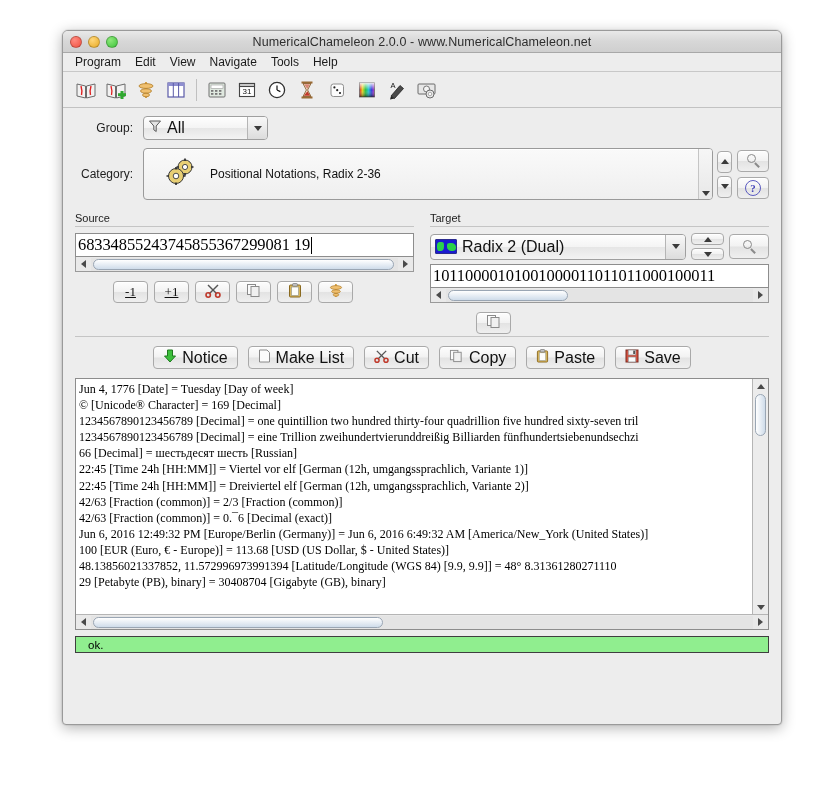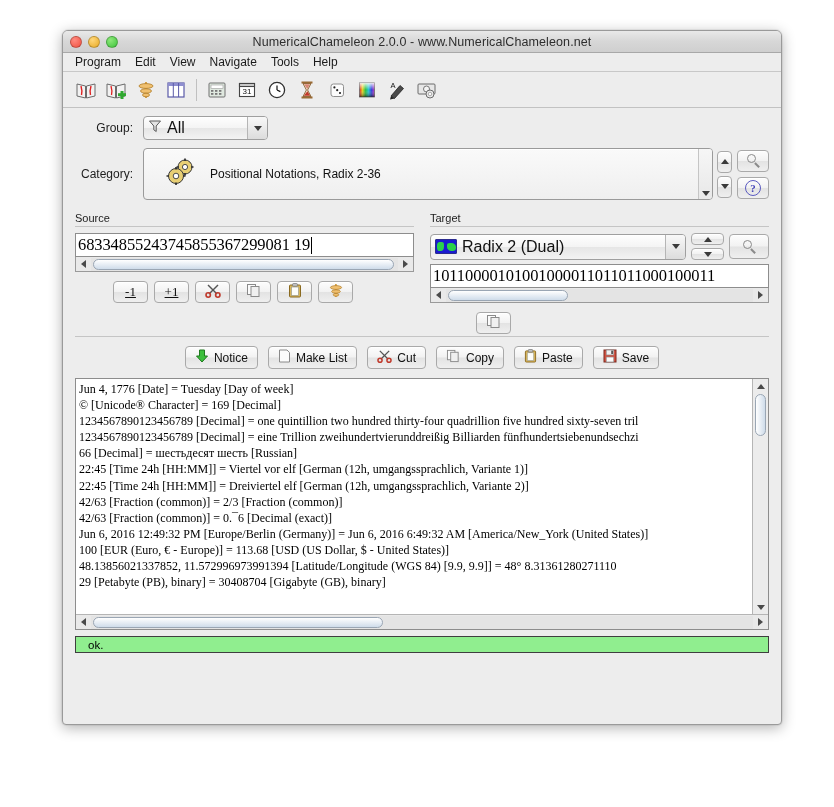--- a/index.html
+++ b/index.html
@@ -185,21 +185,21 @@
     width:35px; height:22px; display:flex; align-items:center; justify-content:center;
     font-family:"Liberation Serif", serif; font-size:13px; color:#111; cursor:default;
   }
 
   
   .editor-head { font-size:12px; color:#1d1d1d; margin-top:12px; }
   .editor-rule { height:1px; background:#c5c5c5; margin-top:2px; }
   .ed-btnrow { display:flex; justify-content:center; gap:10px; margin-top:9px; }
   .ed-btn {
     height:23px; padding:0 9px; display:flex; align-items:center; gap:5px;
-    font-size:12px; color:#111; cursor:default;
+    font-size:16px; color:#111; cursor:default;
   }
   .ed-area {
     margin-top:9px; border:1px solid #8d8d8d; background:#fff;
     height:252px; position:relative; overflow:hidden;
   }
   .ed-text {
     position:absolute; left:3px; top:2px; right:17px; bottom:16px; overflow:hidden;
   }
   .ed-line {
     font-family:Liberation Serif, serif; font-size:12px; color:#000;

